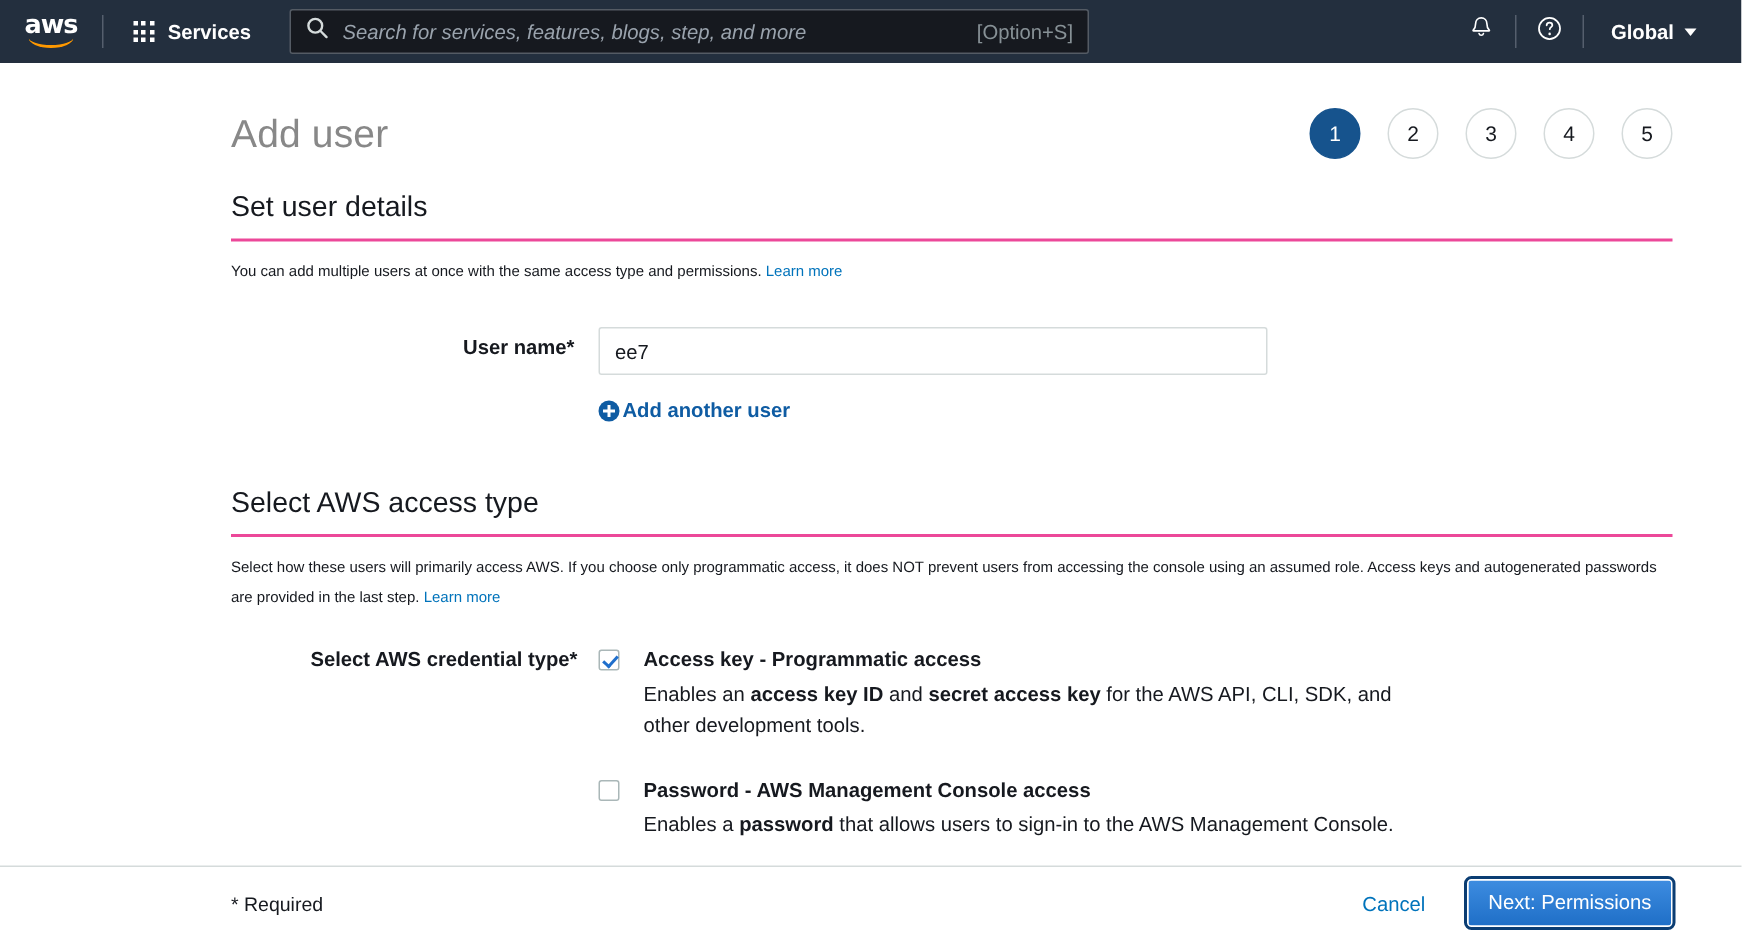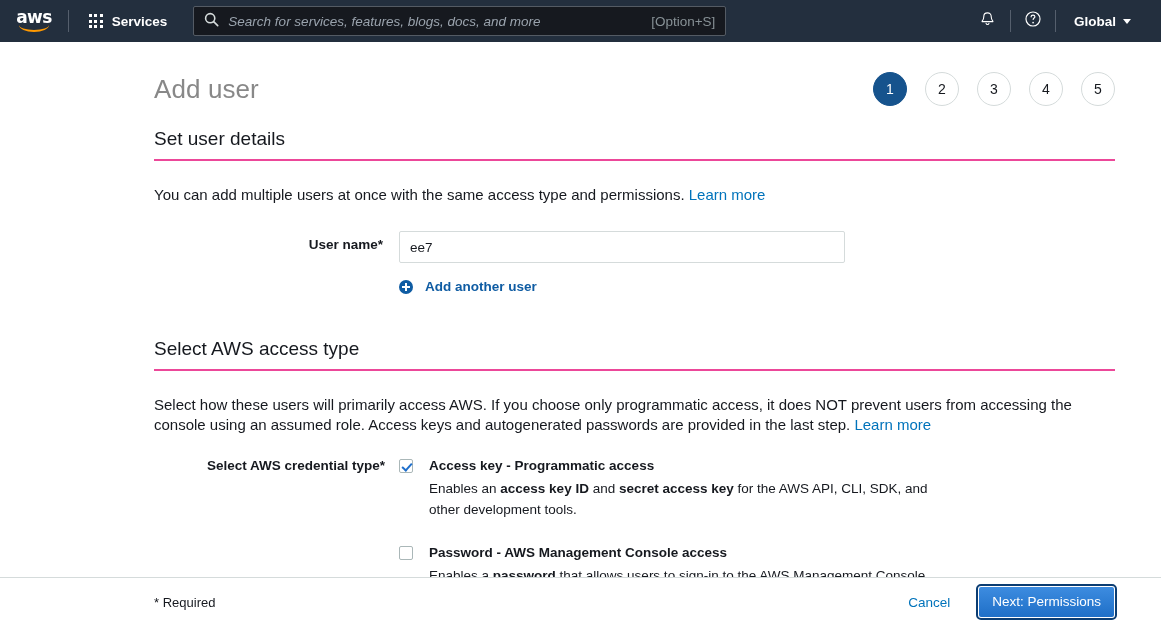--- a/index.html
+++ b/index.html
@@ -166,24 +166,24 @@
   .section { padding: 0 46px 0 154px; }
   .section-heading {
     font-size: 19px;
     font-weight: normal;
     color: #16191f;
     margin: 18px 0 0 0;
     padding-bottom: 9px;
     border-bottom: 2px solid #ec4899;
   }
   .section-desc {
-    font-size: 15px;
+    font-size: 10px;
     color: #16191f;
     line-height: 20px;
-    margin-top: 24px;
+    margin-top: 11px;
     max-width: 960px;
   }
   a.link {
     color: #0073bb;
     text-decoration: none;
     cursor: pointer;
   }
 
   .form-row {
     display: flex;
@@ -208,21 +208,21 @@
     padding: 0 10px;
     font-size: 13.5px;
     color: #16191f;
     font-family: "Liberation Sans", sans-serif;
     background: #ffffff;
     outline: none;
   }
   .add-another {
     display: flex;
     align-items: center;
-    gap: 12px;
+    gap: 2px;
     margin-top: 16px;
     cursor: pointer;
     width: fit-content;
   }
   .plus-circle {
     width: 14px; height: 14px;
     border-radius: 50%;
     background: #0f5ca3;
     position: relative;
     flex: 0 0 auto;
@@ -361,21 +361,21 @@
     <span class="services-label">Services</span>
   </div>
 
   <div class="searchbar">
     <span class="search-icon">
       <svg width="15" height="15" viewBox="0 0 16 16">
         <circle cx="6.6" cy="6.6" r="4.9" fill="none" stroke="#d5dbdb" stroke-width="1.7"></circle>
         <line x1="10.3" y1="10.3" x2="14.6" y2="14.6" stroke="#d5dbdb" stroke-width="1.7" stroke-linecap="round"></line>
       </svg>
     </span>
-    <span class="search-text">Search for services, features, blogs, docs, and more</span>
+    <span class="search-text">Search for services, features, blogs, step, and more</span>
     <span class="search-hint">[Option+S]</span>
   </div>
 
   <div class="nav-right">
     <div class="nav-icon-btn">
       <span>
         <svg width="17" height="17" viewBox="0 0 20 20">
           <path d="M10 2.2c-2.6 0-4.4 2-4.4 4.5 0 3.4-1.3 4.6-1.9 5.2-.2.2-.1.6.3.6h12c.4 0 .5-.4.3-.6-.6-.6-1.9-1.8-1.9-5.2 0-2.5-1.8-4.5-4.4-4.5z" fill="none" stroke="#ffffff" stroke-width="1.3" stroke-linejoin="round"></path>
           <path d="M8.3 14.6c.2.8.9 1.3 1.7 1.3s1.5-.5 1.7-1.3" fill="none" stroke="#ffffff" stroke-width="1.3" stroke-linecap="round"></path>
         </svg>

